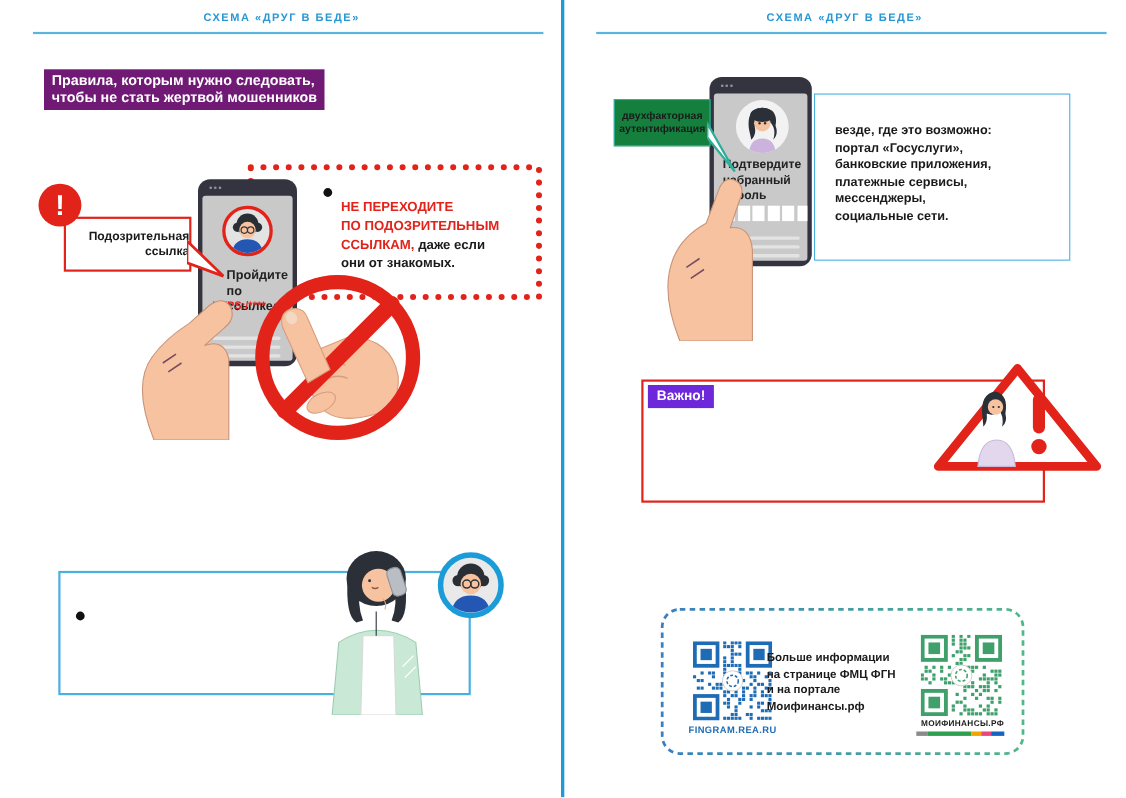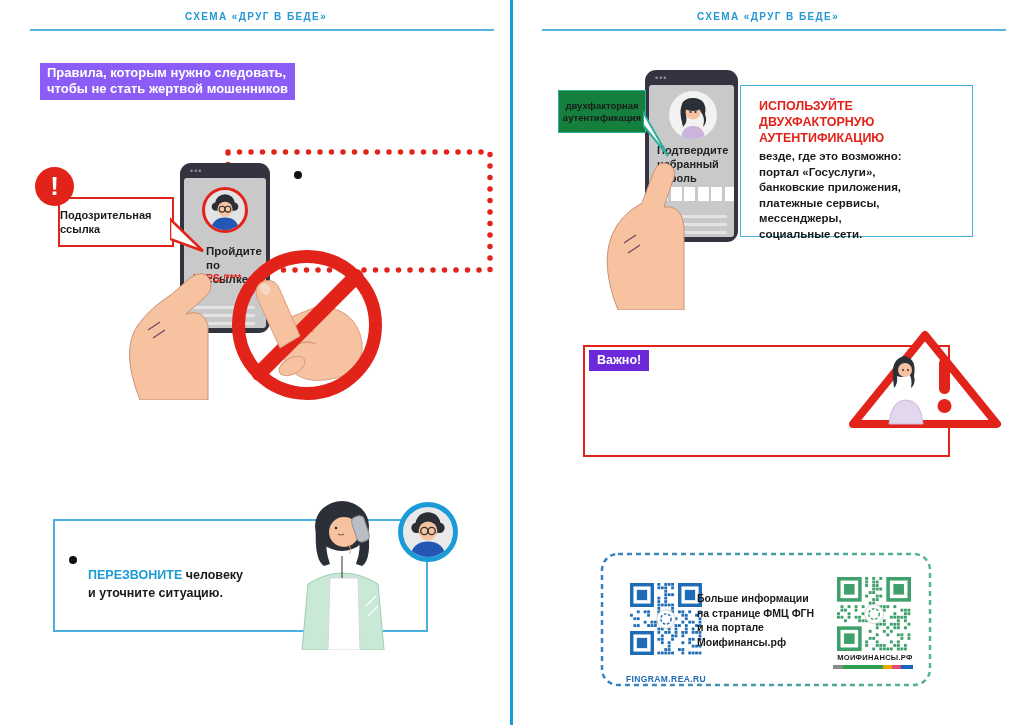--- a/index.html
+++ b/index.html
@@ -10,28 +10,28 @@
   }
   .abs { position:absolute; }
   .pre { white-space:pre-line; }
 
   
   .hdr-title { width:512px; text-align:center; top:11px; font-size:10px; font-weight:700;
     letter-spacing:1.4px; color:#2798d4; }
   .hdr-line { top:29px; height:1.5px; background:#5ab4de; width:464px; }
 
   
-  .title-box { left:40px; top:63px; background:#8b5cf6; color:#fff; font-size:13px;
+  .title-box { left:40px; top:63px; background:#701a75; color:#fff; font-size:13px;
     line-height:16px; font-weight:700; padding:2px 7px 3px 7px; }
 
   .warn-circle { left:35px; top:167px; width:39px; height:39px; background:#e2231a;
     border-radius:50%; color:#fff; font-size:26px; font-weight:700; text-align:center;
     line-height:38px; z-index:7; }
   .susp-label { left:58px; top:197px; width:116px; height:50px; border:2.5px solid #e2231a;
-    background:#fff; text-align:left; font-size:11px; line-height:14px; font-weight:700;
+    background:#fff; text-align:right; font-size:11px; line-height:14px; font-weight:700;
     color:#1a1a1a; padding-top:9px; z-index:6; }
 
   .phone { background:#343440; border-radius:11px; z-index:3; }
   .phone .dots { position:absolute; top:3px; left:0; right:0; text-align:left; padding-left:10px;
     color:#8f8f9c; font-size:9px; letter-spacing:1px; line-height:10px; }
   .phone .screen { position:absolute; left:4px; right:4px; top:15px; bottom:5px;
     background:#c9c9c9; border-radius:3px; overflow:hidden; }
   .phone-left { left:180px; top:163px; width:90px; height:170px; }
   .phone-right { left:645px; top:70px; width:93px; height:172px; }
 
@@ -68,39 +68,39 @@
   .woman-svg { left:278px; top:486px; z-index:3; }
   .avatar2 { left:398px; top:502px; width:60px; height:60px; border-radius:50%;
     border:5px solid #1b9cd8; background:#e9e9e9; overflow:hidden; z-index:4; }
 
   .divider { left:510px; top:0; width:2.5px; height:725px; background:#1b9cd8; }
 
   
   .tfa-box { left:740px; top:85px; width:233px; height:152px; border:1.5px solid #4ab0e0;
     padding:12px 10px 0 18px; z-index:1; }
   .tfa-box .h { font-size:12.5px; line-height:16px; font-weight:700; color:#e2231a; }
-  .tfa-box .b { font-size:11.5px; line-height:15.5px; font-weight:700; color:#1a1a1a; margin-top:3px; }
+  .tfa-box .b { font-size:11.5px; line-height:15.5px; font-weight:700; color:#1a1a1a; margin-top:14px; }
   .tfa-label { left:558px; top:90px; width:88px; height:43px; border:1.5px solid #2fae9b;
     background:#15803d; text-align:center; font-size:9.5px; line-height:12px; font-weight:700;
     color:#1a1a1a; padding-top:9px; z-index:6; }
   .tfa-pointer { left:643px; top:110px; z-index:6; }
   .susp-pointer { left:170px; top:216px; z-index:6; }
   .hand-right-svg { left:598px; top:135px; z-index:4; }
 
   .imp-box { left:583px; top:345px; width:367px; height:112px; border:2px solid #e2231a; z-index:1; }
   .imp-chip { left:589px; top:350px; background:#6d28d9; color:#fff; font-size:12.5px;
     font-weight:700; padding:3px 8px 4px 8px; z-index:3; }
   .imp-text { left:589px; top:384px; font-size:12.5px; line-height:19px; font-weight:700;
     color:#1a1a1a; z-index:3; }
   .tri-svg { left:843px; top:326px; z-index:4; }
 
   .qr-box-svg { left:600px; top:552px; z-index:1; }
   .qr-left { left:630px; top:583px; width:72px; height:72px; z-index:2; }
   .qr-left-cap { left:612px; top:658px; width:108px; text-align:center; font-size:8.5px;
-    letter-spacing:0.4px; font-weight:700; color:#1e6cb5; z-index:2;margin-top:16px; }
+    letter-spacing:0.4px; font-weight:700; color:#1e6cb5; z-index:2; }
   .qr-center-text { left:697px; top:591px; width:136px; font-size:10.5px;
     line-height:14.5px; font-weight:700; color:#1a1a1a; z-index:2; }
   .qr-right { left:837px; top:577px; width:74px; height:74px; z-index:2; }
   .qr-right-cap { left:830px; top:653px; width:90px; text-align:center; font-size:7.5px;
     letter-spacing:0.3px; font-weight:700; color:#1a1a1a; z-index:2; }
   .brand-bar { left:833px; top:665px; width:84px; height:4px; display:flex; z-index:2; }
   .brand-bar span { height:100%; display:block; }
 </style>
 </head>
 <body>
@@ -117,20 +117,26 @@
   <div class="abs susp-label pre">Подозрительная
 ссылка</div>
   <svg class="abs susp-pointer" width="36" height="38">
     <polygon points="0,3 33,35 0,23" fill="#ffffff" stroke="#e2231a" stroke-width="2.5"></polygon>
   </svg>
 
   <svg class="abs dotted-frame" width="274" height="130">
     <rect x="6" y="6" width="262" height="118" fill="none" stroke="#e2231a" stroke-width="5.5" stroke-linecap="round" stroke-dasharray="0 11.5"></rect>
   </svg>
   <div class="abs rule1-bullet"></div>
+  <div class="abs rule1-text pre">
+    <span class="red-t">НЕ ПЕРЕХОДИТЕ
+ПО ПОДОЗРИТЕЛЬНЫМ
+ССЫЛКАМ,</span><span> даже если
+они от знакомых.</span>
+  </div>
 
   <div class="abs phone phone-left">
     <div class="dots">•••</div>
     <div class="screen">
       <div class="abs avatar-ring-red">
         <svg viewBox="0 0 48 48" width="40" height="40">
           <circle cx="24" cy="17" r="12" fill="#2a2e35"></circle>
           <circle cx="13" cy="20" r="5" fill="#2a2e35"></circle>
             <circle cx="35" cy="20" r="5" fill="#2a2e35"></circle>
           <circle cx="24" cy="23" r="9" fill="#f6c2a0"></circle>
@@ -160,24 +166,20 @@
   </svg>
   <div class="abs no-bar"></div>
   <svg class="abs finger-svg" width="110" height="110">
     <path d="M20,42 Q14,28 26,23 Q38,20 42,32 L62,78 L42,90 Z" fill="#f6c2a0" stroke="#d89d7e" stroke-width="1"></path>
     <ellipse cx="27" cy="31" rx="5" ry="6" fill="#f3d9c4" transform="rotate(-30 27 31)"></ellipse>
   </svg>
   <div class="abs no-circle"></div>
 
   <div class="abs call-box"></div>
   <div class="abs call-bullet"></div>
-  <div class="abs call-text pre">
-    <span class="blue-t">ПЕРЕЗВОНИТЕ</span><span> человеку
-и уточните ситуацию.</span>
-  </div>
 
   <svg class="abs woman-svg" width="128" height="164">
     <path d="M30,98 Q64,76 100,98 L106,164 L24,164 Z" fill="#c9e9d6" stroke="#9ccdb2" stroke-width="1"></path>
     <path d="M52,92 L80,92 L82,164 L50,164 Z" fill="#ffffff" stroke="#d8d8d8" stroke-width="1"></path>
     <path d="M64,70 L64,92" stroke="#2b3038" stroke-width="1" fill="none"></path>
     <ellipse cx="64" cy="40" rx="27" ry="25" fill="#2b3038"></ellipse>
     <path d="M38,40 Q36,74 46,80 L52,78 Q46,62 50,48 Z" fill="#2b3038"></path>
     <path d="M90,40 Q94,74 84,80 L78,78 Q84,62 80,48 Z" fill="#2b3038"></path>
     <circle cx="66" cy="46" r="15" fill="#f6c2a0"></circle>
     <path d="M50,34 Q64,22 82,34 Q74,28 66,30 Q56,28 50,34 Z" fill="#2b3038"></path>
@@ -199,23 +201,20 @@
       <path d="M7,48 Q9,33 24,33 Q39,33 41,48 Z" fill="#2456b4"></path>
     </svg>
   </div>
 
   <div class="abs divider"></div>
 
   <div class="abs hdr-title" style="left:512px;">СХЕМА «ДРУГ В БЕДЕ»</div>
   <div class="abs hdr-line" style="left:542px;"></div>
 
   <div class="abs tfa-box">
-    <div class="h pre">ИСПОЛЬЗУЙТЕ
-ДВУХФАКТОРНУЮ
-АУТЕНТИФИКАЦИЮ</div>
     <div class="b pre">везде, где это возможно:
 портал «Госуслуги»,
 банковские приложения,
 платежные сервисы,
 мессенджеры,
 социальные сети.</div>
   </div>
 
   <div class="abs phone phone-right">
     <div class="dots">•••</div>

